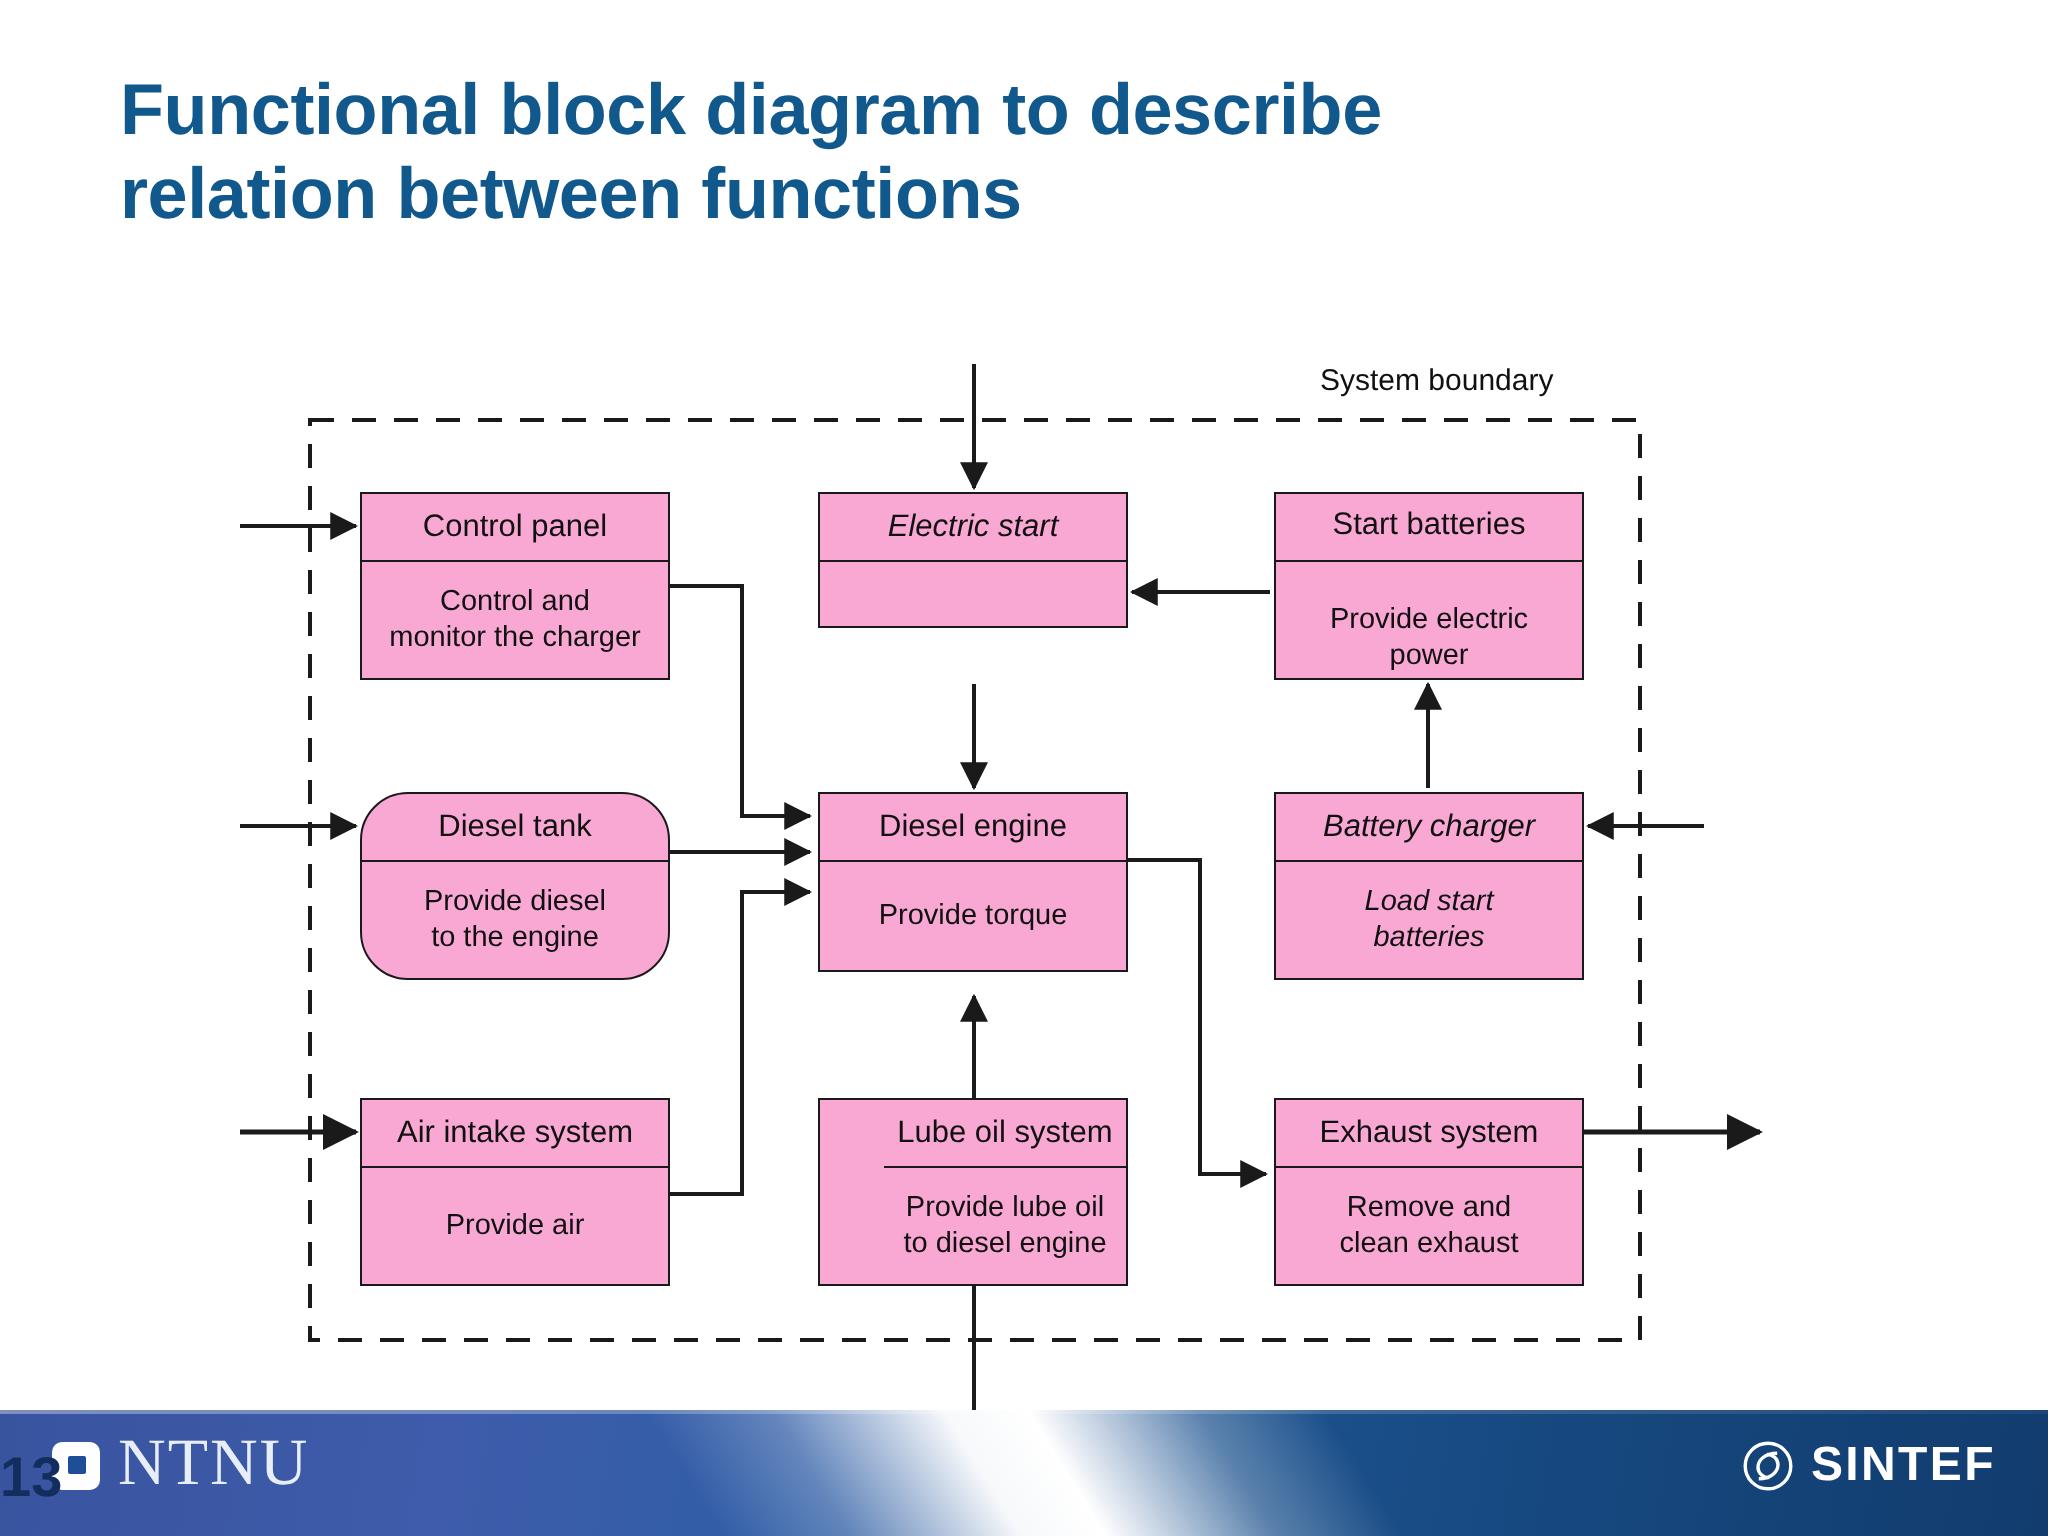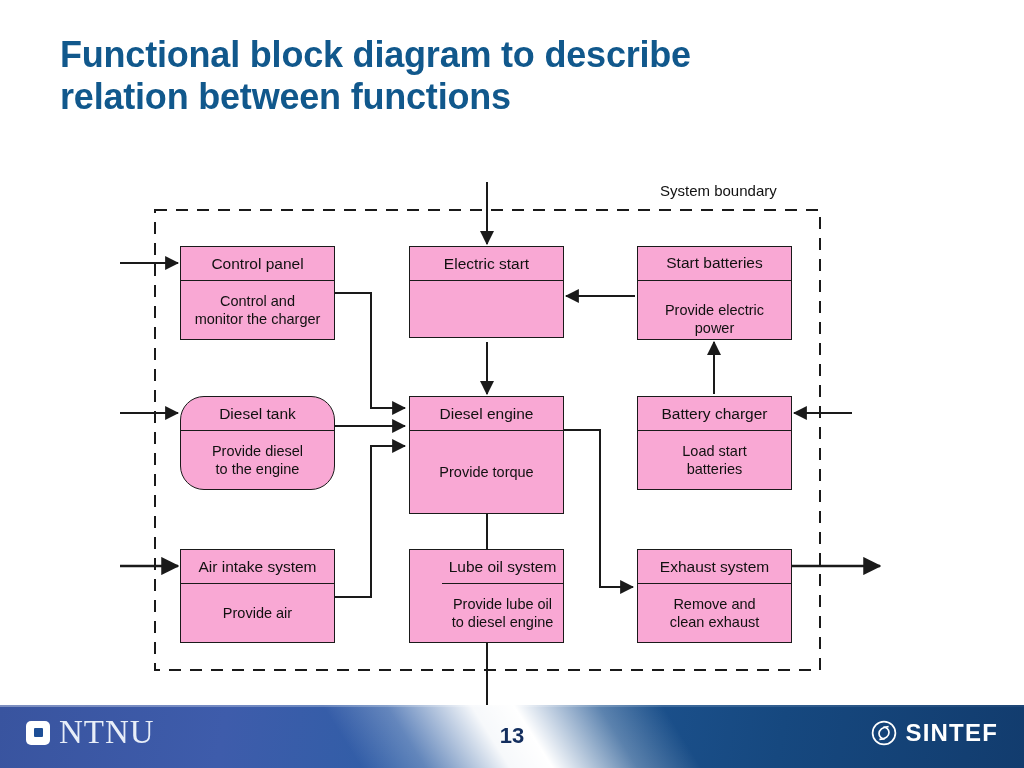--- a/index.html
+++ b/index.html
@@ -144,22 +144,22 @@
     font-size: 33px;
     color: #e8eef8;
     letter-spacing: 1px;
     line-height: 1;
   }
   #page-number {
     position: absolute;
     left: 0;
     top: 723px;
     width: 1024px;
-    text-align: center;
-    font-size: 22px;
+    text-align: left;
+    font-size: 28px;
     font-weight: bold;
     color: #132e5e;
     z-index: 4;
   }
   #sintef-logo {
     position: absolute;
     right: 26px;
     top: 720px;
     display: flex;
     align-items: center;
@@ -228,42 +228,42 @@
   </svg>
 
   <div id="boundary-label" style="left:660px; top:22px;">System boundary</div>
 
   <div class="block" style="left:180px; top:86px;  width:155px; height:94px;">
     <div class="block-title">Control panel</div>
     <div class="block-func">Control and
 monitor the charger</div>
   </div>
 
-  <div class="block" style="left:409px; top:86px;  width:155px; height:92px;">
+  <div class="block" style="left:409px; top:86px;  width:155px; height:68px;font-style:italic;">
     <div class="block-title">Electric start</div>
   </div>
 
   <div class="block" style="left:637px; top:86px;  width:155px; height:94px;gap:18px;">
     <div class="block-title">Start batteries</div>
     <div class="block-func">Provide electric
 power</div>
   </div>
 
   <div class="block" style="left:180px; top:236px; width:155px; height:94px;border-radius:24px;">
     <div class="block-title">Diesel tank</div>
     <div class="block-func">Provide diesel
 to the engine</div>
   </div>
 
-  <div class="block" style="left:409px; top:236px; width:155px; height:118px;">
+  <div class="block" style="left:409px; top:236px; width:155px; height:90px;">
     <div class="block-title">Diesel engine</div>
     <div class="block-func">Provide torque</div>
   </div>
 
-  <div class="block" style="left:637px; top:236px; width:155px; height:94px;">
+  <div class="block" style="left:637px; top:236px; width:155px; height:94px;font-style:italic;">
     <div class="block-title">Battery charger</div>
     <div class="block-func">Load start
 batteries</div>
   </div>
 
   <div class="block" style="left:180px; top:389px; width:155px; height:94px;">
     <div class="block-title">Air intake system</div>
     <div class="block-func">Provide air</div>
   </div>
 

